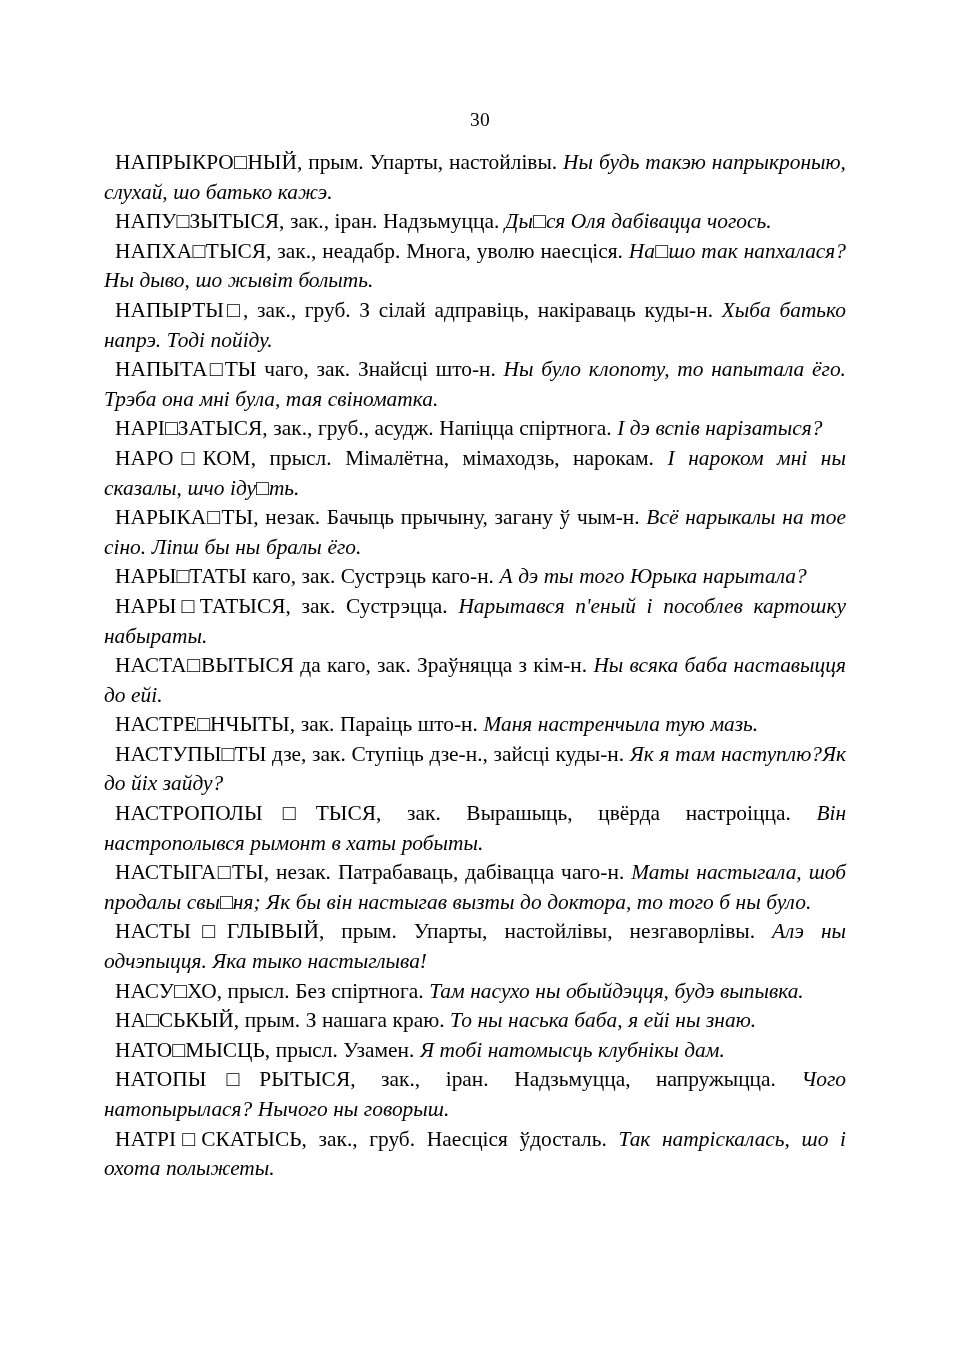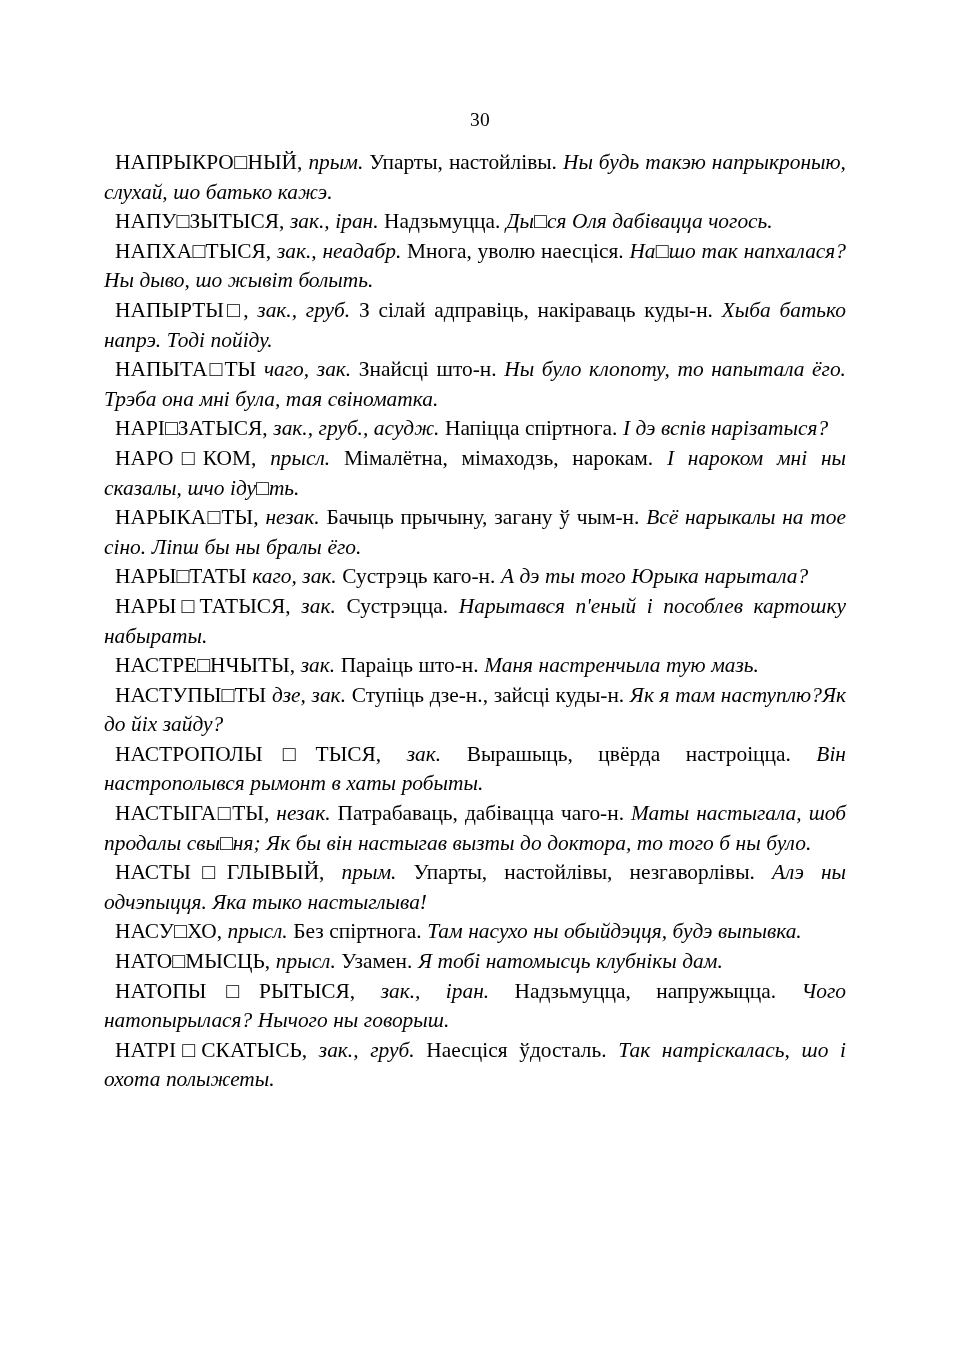--- a/index.html
+++ b/index.html
@@ -62,21 +62,20 @@
     display: inline-block;
     width: 100%;
   }
   .entry.flush::after { content: none; display: none; }
 
   .hw {
     font-weight: 400;
     font-style: normal;
   }
   .gram {
-    font-style: italic;
   }
   .def {
     font-style: normal;
   }
   .ex {
     font-style: italic;
   }
 </style>
 </head>
 <body>
@@ -90,24 +89,26 @@
   <p class="entry flush"><span class="hw">НАПРЫКРО□НЫЙ,</span> <span class="gram">прым.</span> <span class="def">Упарты, настойлівы.</span> <span class="ex">Ны будь такэю напрыкроныю, слухай, шо батько кажэ.</span></p>
       <p class="entry flush"><span class="hw">НАПУ□ЗЫТЫСЯ,</span> <span class="gram">зак., іран.</span> <span class="def">Надзьмуцца.</span> <span class="ex">Ды□ся Оля дабівацца чогось.</span></p>
       <p class="entry flush"><span class="hw">НАПХА□ТЫСЯ,</span> <span class="gram">зак., неадабр.</span> <span class="def">Многа, уволю наесціся.</span> <span class="ex">На□шо так напхалася? Ны дыво, шо жывіт болыть.</span></p>
       <p class="entry flush"><span class="hw">НАПЫРТЫ□,</span> <span class="gram">зак., груб.</span> <span class="def">З сілай адправіць, накіраваць куды-н.</span> <span class="ex">Хыба батько напрэ. Тоді пойіду.</span></p>
       <p class="entry flush"><span class="hw">НАПЫТА□ТЫ</span> <span class="gram">чаго, зак.</span> <span class="def">Знайсці што-н.</span> <span class="ex">Ны було клопоту, то напытала ёго. Трэба она мні була, тая свіноматка.</span></p>
       <p class="entry flush"><span class="hw">НАРІ□ЗАТЫСЯ,</span> <span class="gram">зак., груб., асудж.</span> <span class="def">Напіцца спіртнога.</span> <span class="ex">І дэ вспів нарізатыся?</span></p>
       <p class="entry flush"><span class="hw">НАРО□КОМ,</span> <span class="gram">прысл.</span> <span class="def">Мімалётна, мімаходзь, нарокам.</span> <span class="ex">І нароком мні ны сказалы, шчо іду□ть.</span></p>
       <p class="entry flush"><span class="hw">НАРЫКА□ТЫ,</span> <span class="gram">незак.</span> <span class="def">Бачыць прычыну, загану ў чым-н.</span> <span class="ex">Всё нарыкалы на тое сіно. Ліпш бы ны бралы ёго.</span></p>
       <p class="entry flush"><span class="hw">НАРЫ□ТАТЫ</span> <span class="gram">каго, зак.</span> <span class="def">Сустрэць каго-н.</span> <span class="ex">А дэ ты того Юрыка нарытала?</span></p>
       <p class="entry flush"><span class="hw">НАРЫ□ТАТЫСЯ,</span> <span class="gram">зак.</span> <span class="def">Сустрэцца.</span> <span class="ex">Нарытався п'еный і пособлев картошку набыраты.</span></p>
+      <p class="entry flush"><span class="hw">НАСТА□ВЫТЫСЯ</span> <span class="gram">да каго, зак.</span> <span class="def">Зраўняцца з кім-н.</span> <span class="ex">Ны всяка баба наставыцця до ейі.</span></p>
       <p class="entry flush"><span class="hw">НАСТРЕ□НЧЫТЫ,</span> <span class="gram">зак.</span> <span class="def">Параіць што-н.</span> <span class="ex">Маня настренчыла тую мазь.</span></p>
       <p class="entry flush"><span class="hw">НАСТУПЫ□ТЫ</span> <span class="gram">дзе, зак.</span> <span class="def">Ступіць дзе-н., зайсці куды-н.</span> <span class="ex">Як я там наступлю?Як до йіх зайду?</span></p>
       <p class="entry flush"><span class="hw">НАСТРОПОЛЫ□ТЫСЯ,</span> <span class="gram">зак.</span> <span class="def">Вырашыць, цвёрда настроіцца.</span> <span class="ex">Він настрополывся рымонт в хаты робыты.</span></p>
       <p class="entry flush"><span class="hw">НАСТЫГА□ТЫ,</span> <span class="gram">незак.</span> <span class="def">Патрабаваць, дабівацца чаго-н.</span> <span class="ex">Маты настыгала, шоб продалы свы□ня; Як бы він настыгав вызты до доктора, то того б ны було.</span></p>
       <p class="entry flush"><span class="hw">НАСТЫ□ГЛЫВЫЙ,</span> <span class="gram">прым.</span> <span class="def">Упарты, настойлівы, незгаворлівы.</span> <span class="ex">Алэ ны одчэпыцця. Яка тыко настыглыва!</span></p>
       <p class="entry flush"><span class="hw">НАСУ□ХО,</span> <span class="gram">прысл.</span> <span class="def">Без спіртнога.</span> <span class="ex">Там насухо ны обыйдэцця, будэ выпывка.</span></p>
+      <p class="entry flush"><span class="hw">НА□СЬКЫЙ,</span> <span class="gram">прым.</span> <span class="def">З нашага краю.</span> <span class="ex">То ны наська баба, я ейі ны знаю.</span></p>
       <p class="entry flush"><span class="hw">НАТО□МЫСЦЬ,</span> <span class="gram">прысл.</span> <span class="def">Узамен.</span> <span class="ex">Я тобі натомысць клубнікы дам.</span></p>
       <p class="entry flush"><span class="hw">НАТОПЫ□РЫТЫСЯ,</span> <span class="gram">зак., іран.</span> <span class="def">Надзьмуцца, напружыцца.</span> <span class="ex">Чого натопырылася? Нычого ны говорыш.</span></p>
       <p class="entry flush"><span class="hw">НАТРІ□СКАТЫСЬ,</span> <span class="gram">зак., груб.</span> <span class="def">Наесціся ўдосталь.</span> <span class="ex">Так натріскалась, шо і охота полыжеты.</span></p>
     </div>
 
 </div>
 
 </body></html>

